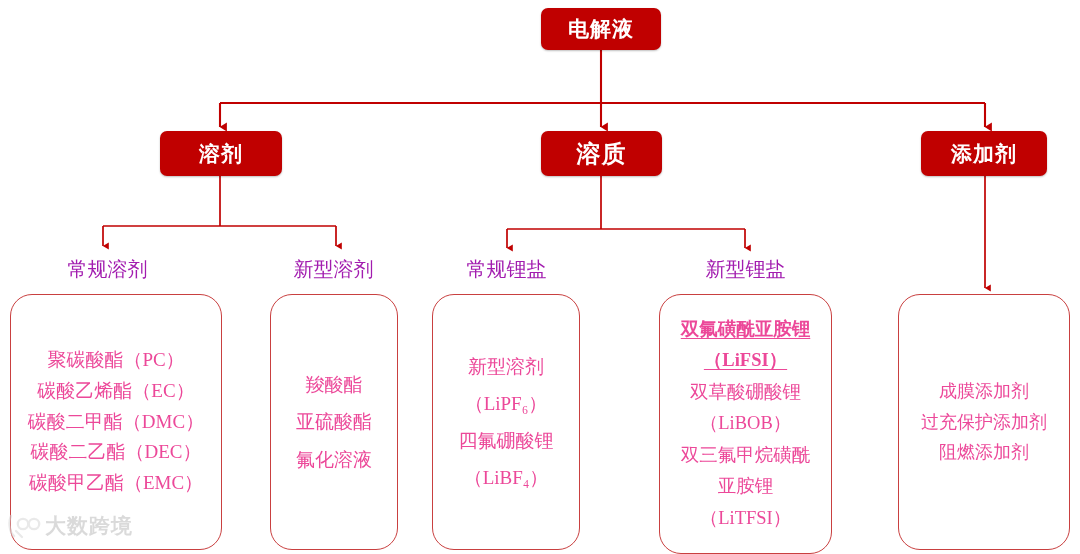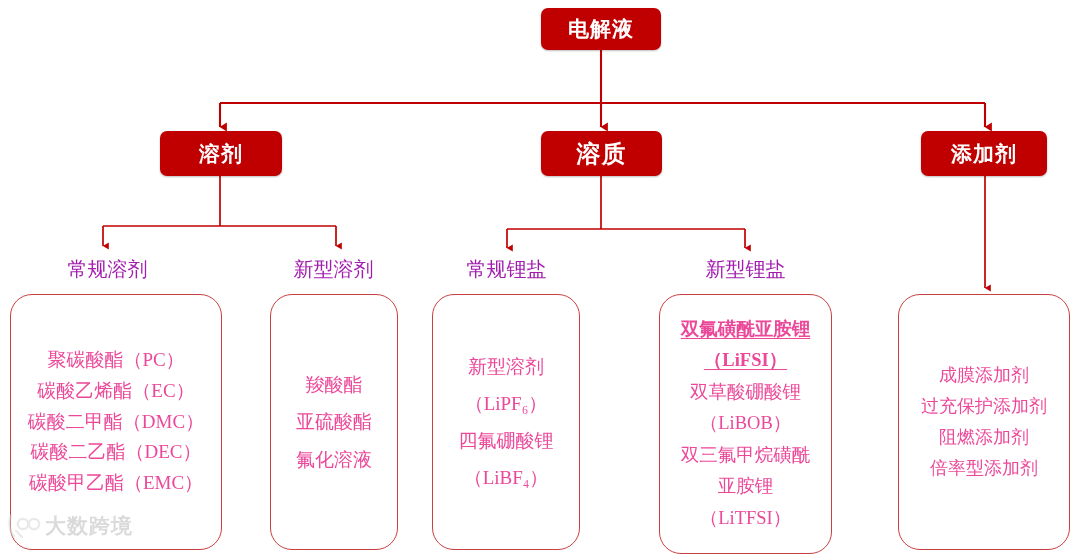--- a/index.html
+++ b/index.html
@@ -164,21 +164,20 @@
       <div class="item">双草酸硼酸锂</div>
       <div class="item">（LiBOB）</div>
       <div class="item">双三氟甲烷磺酰</div>
       <div class="item">亚胺锂</div>
       <div class="item">（LiTFSI）</div>
     </div>
   <div class="listbox" id="box-4">
       <div class="item">成膜添加剂</div>
       <div class="item">过充保护添加剂</div>
       <div class="item">阻燃添加剂</div>
-      <div class="item">倍率型添加剂</div>
     </div>
 
   <div id="watermark">
     <span class="wm-logo">
       <svg viewBox="0 0 34 26" width="34" height="26" xmlns="http://www.w3.org/2000/svg">
         <path d="M3,3 C0.5,8 1,19 6,23" stroke="#d8d8d8" stroke-width="2.4" fill="none" stroke-linecap="round"></path>
         <circle cx="15" cy="11" r="5.2" stroke="#d8d8d8" stroke-width="2.3" fill="none"></circle>
         <circle cx="26" cy="11" r="5.2" stroke="#d8d8d8" stroke-width="2.3" fill="none"></circle>
         <path d="M8,18 L14,24" stroke="#d8d8d8" stroke-width="2.3" fill="none" stroke-linecap="round"></path>
       </svg>

